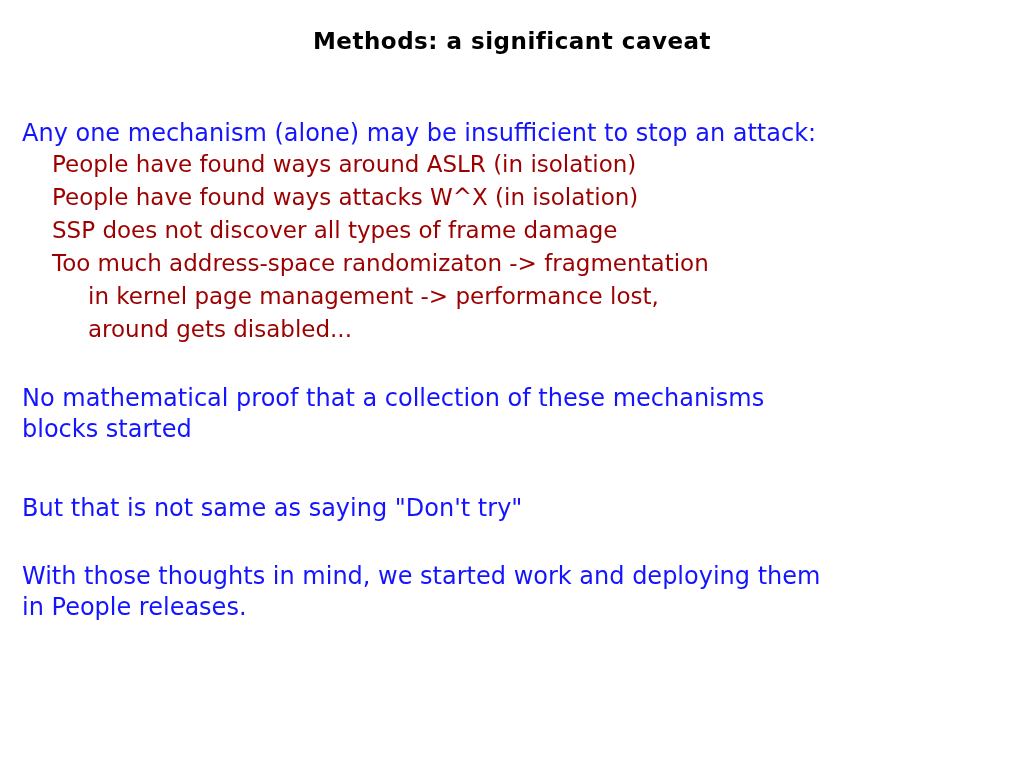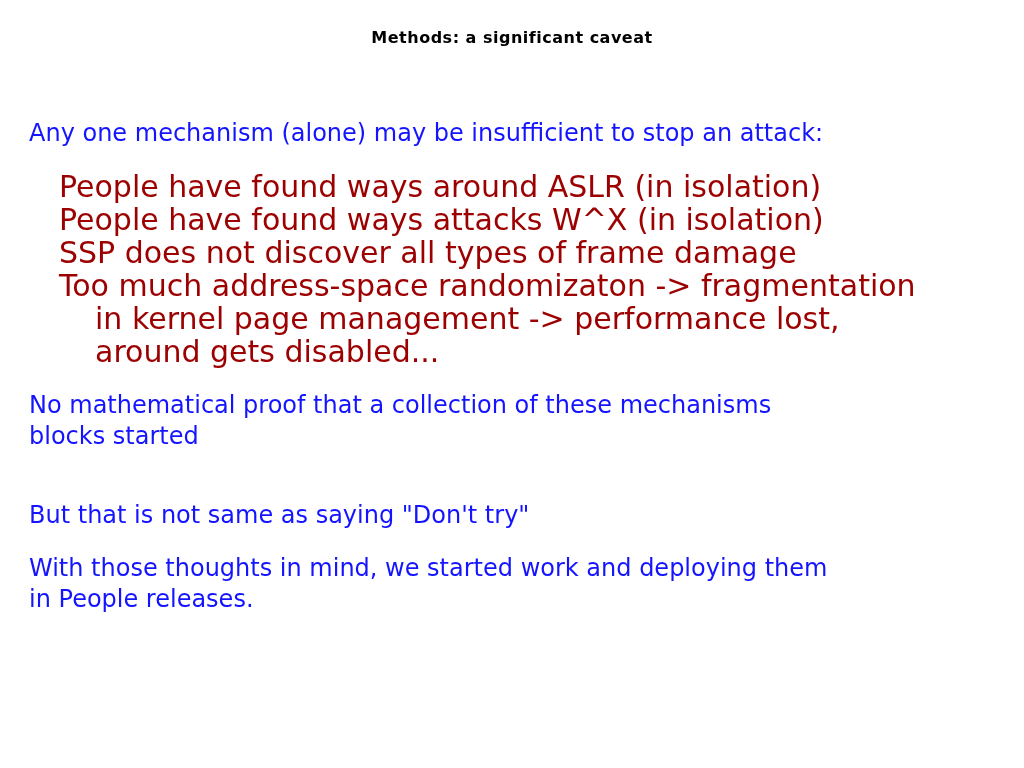--- a/index.html
+++ b/index.html
@@ -18,57 +18,56 @@
     width: 1024px;
     height: 768px;
     box-sizing: border-box;
   }
   .slide-title {
     position: absolute;
     top: 28px;
     left: 0;
     width: 1024px;
     text-align: center;
-    font-size: 16px;
+    font-size: 23px;
     font-weight: bold;
     color: #000000;
     letter-spacing: 0.5px;
     font-family: "DejaVu Sans", sans-serif;
   }
   .body {
     position: absolute;
     top: 118px;
-    left: 29px;
+    left: 22px;
     width: 960px;
   }
   .lead {
     color: #1414ff;
     font-size: 24px;
     line-height: 30px;
     font-family: "DejaVu Sans", sans-serif;
   }
   .sub-list {
-    margin-top: 22px;
     margin-bottom: 8px;
     color: #9c0000;
-    font-size: 30px;
+    font-size: 23px;
     line-height: 33px;
     padding-left: 30px;
   }
   .sub-list .indent-1 {
     padding-left: 0px;
   }
   .sub-list .indent-2 {
     padding-left: 36px;
   }
   .para {
     color: #1414ff;
     font-size: 24px;
     line-height: 31px;
-    margin-top: 22px;
+    margin-top: 37px;
   }
   .para.gap-large {
     margin-top: 48px;
   }
   .para.gap-xlarge {
   }
 </style>
 </head>
 <body>
 

